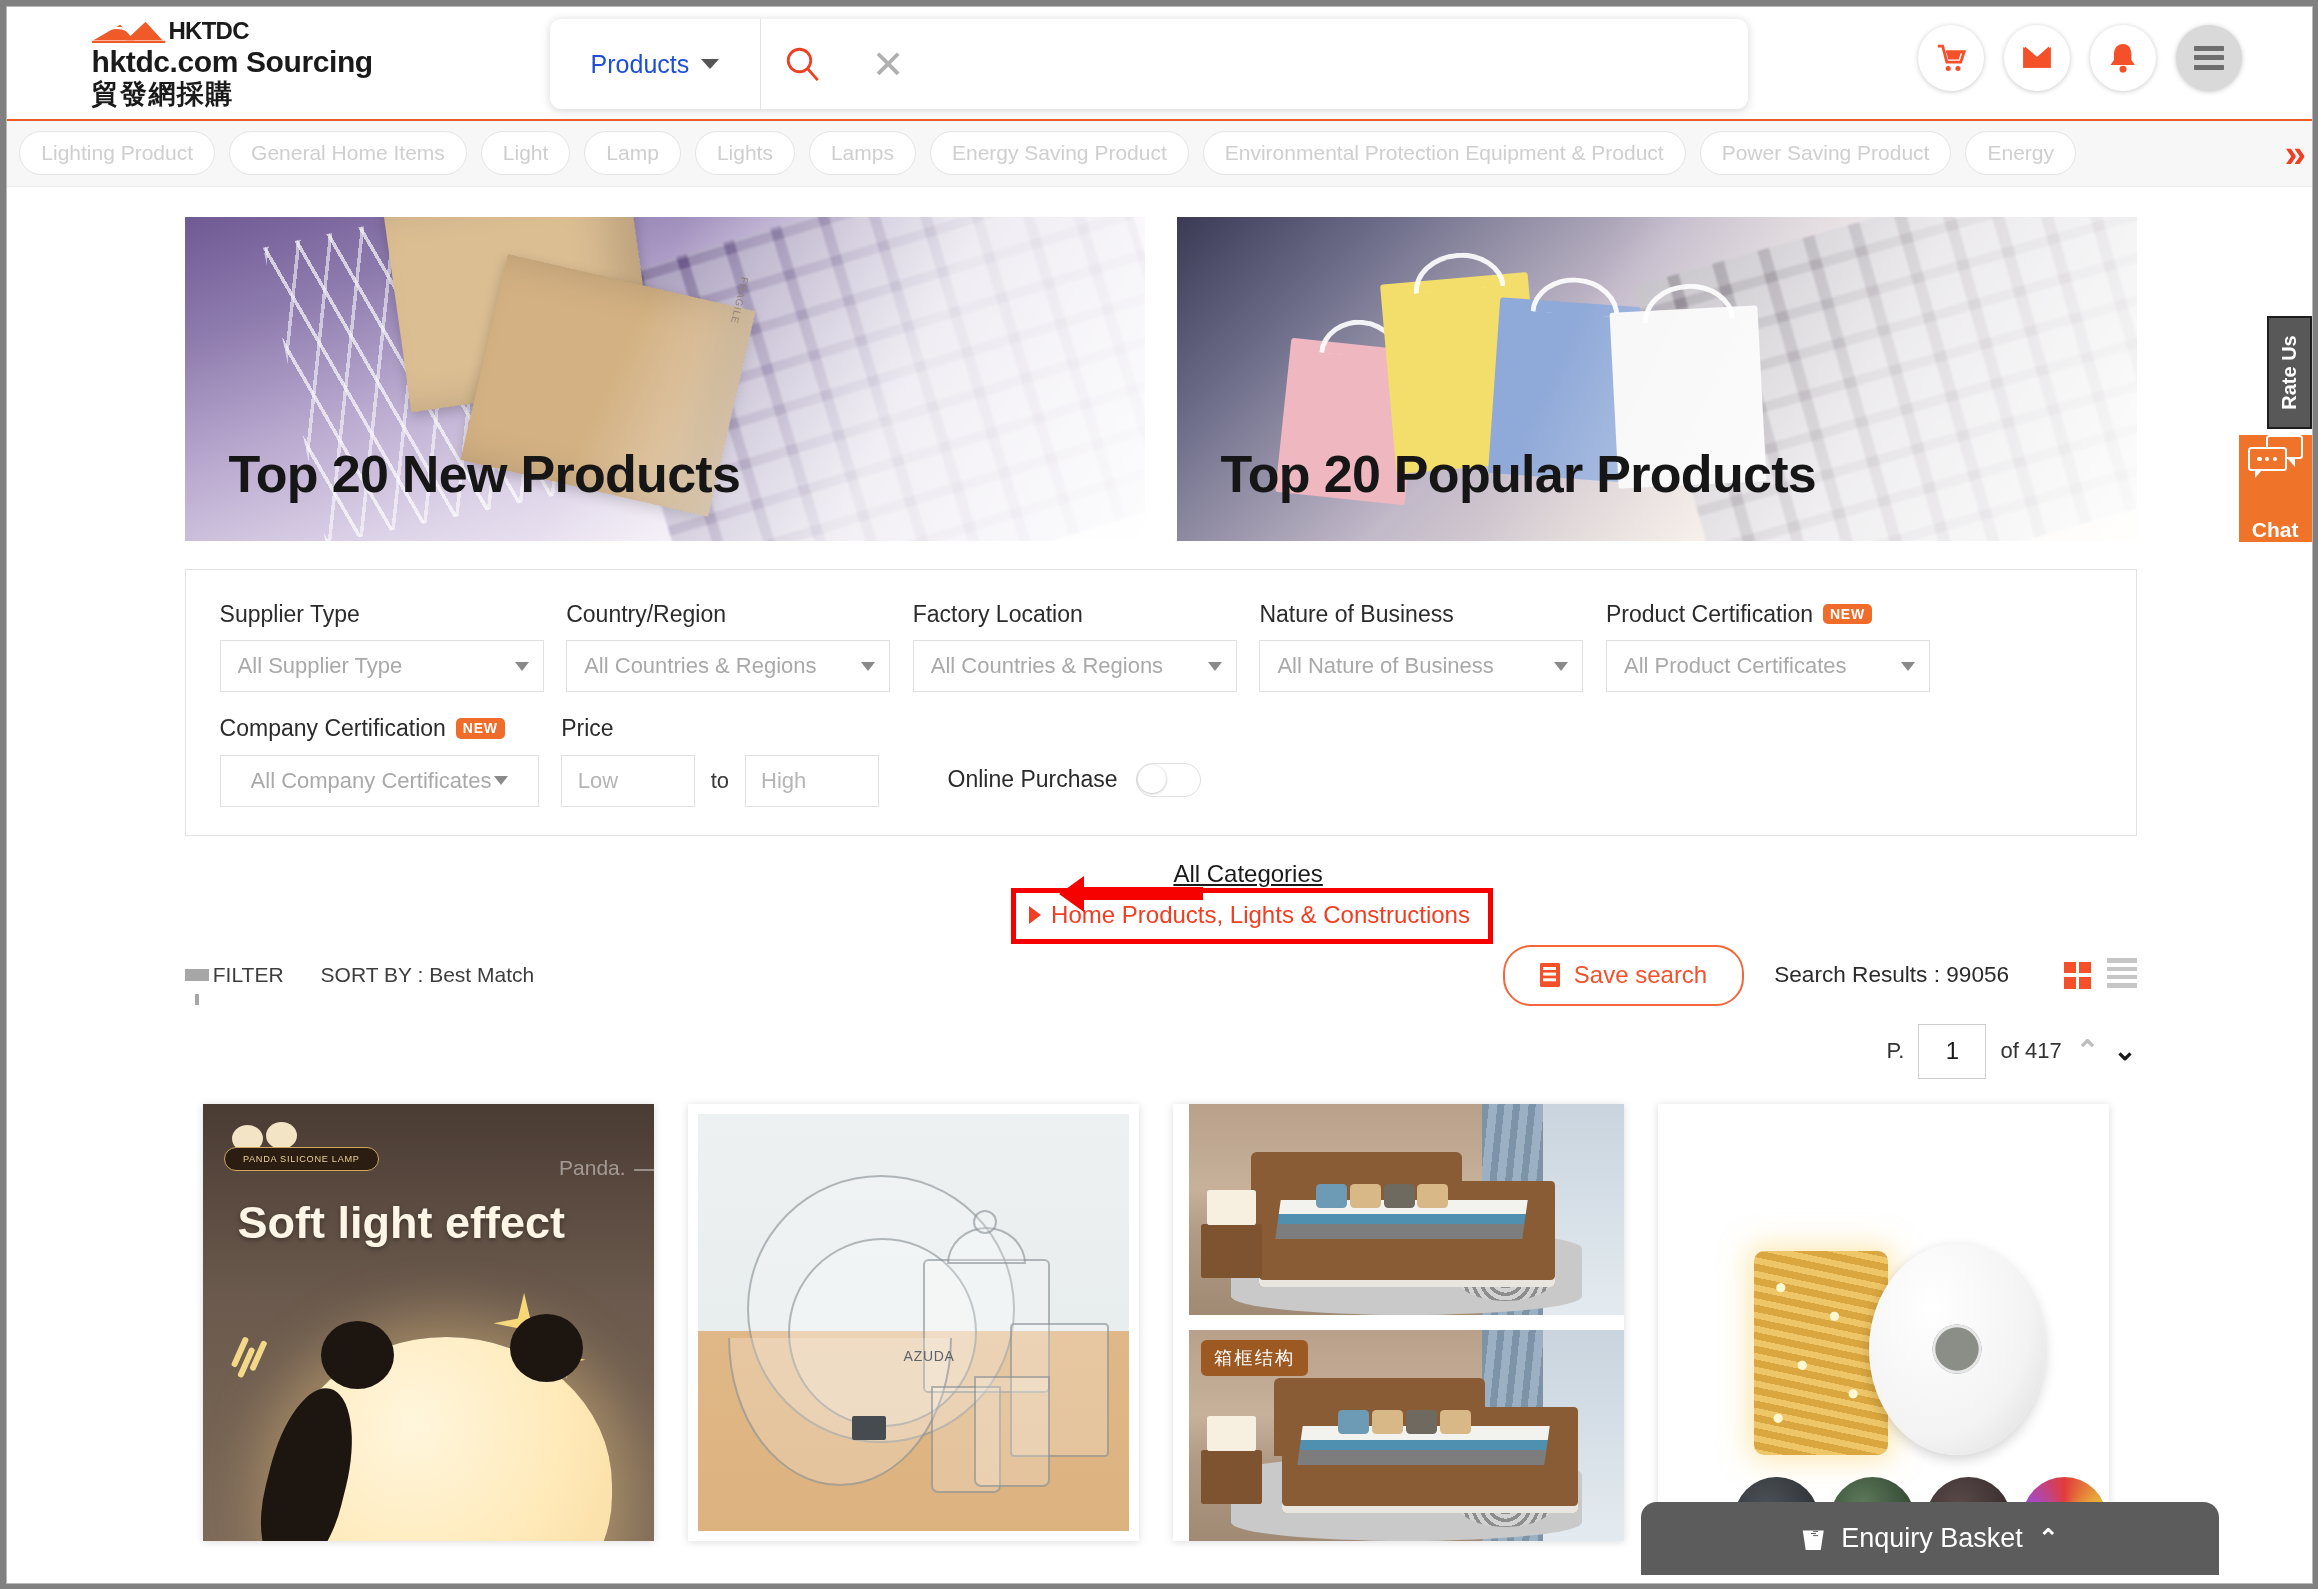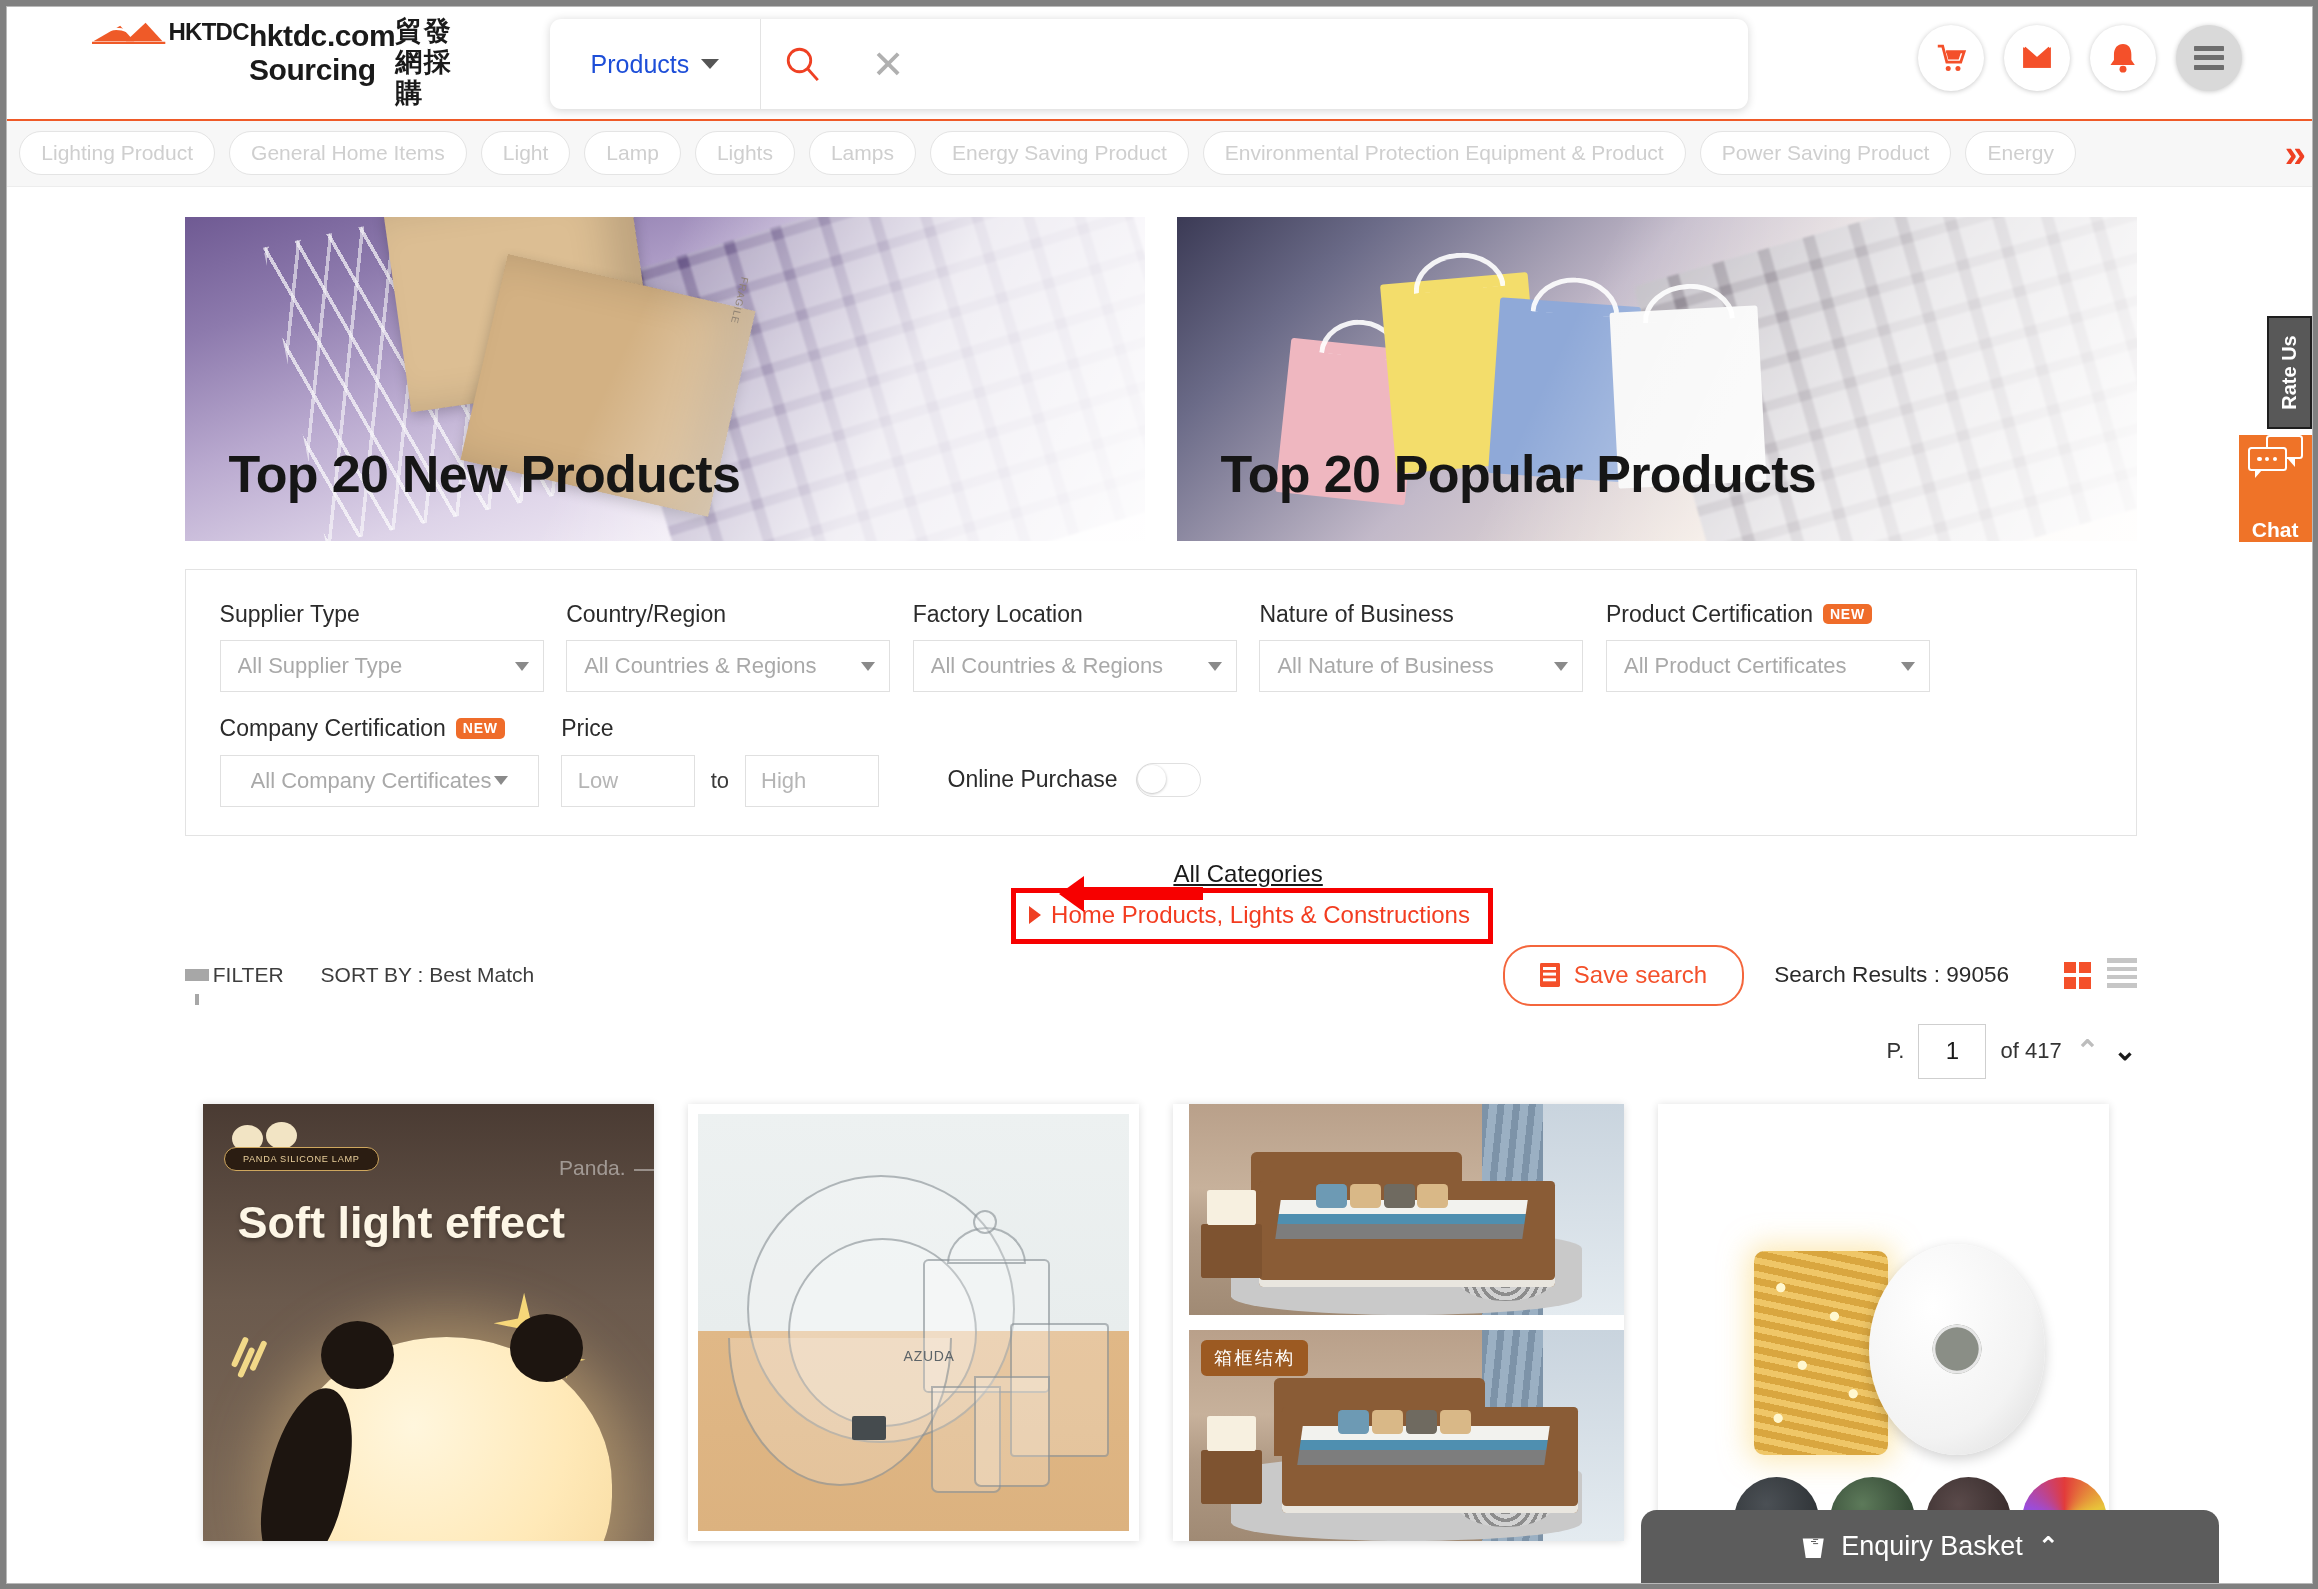--- a/index.html
+++ b/index.html
@@ -24,21 +24,21 @@
     height: 114px;
     background: #ffffff;
     border-bottom: 2.8px solid #ef5a28;
     display: flex;
     align-items: center;
   }
   .logo-block {
     margin-left: 85px;
     width: 366px;
     display: flex;
-    flex-direction: row;
+    flex-direction: column;
     justify-content: flex-start;
   }
   .logo-mark { display: flex; align-items: flex-end; gap: 2.8px; height: 28px; }
   .logo-swoosh { width: 74px; height: 24px; position: relative; }
   .logo-swoosh svg { display:block; }
   .logo-hktdc {
     font-size: 24px; font-weight: bold; letter-spacing: -0.7px;
     color: #1a1a1a; line-height: 24px;
   }
   .logo-title {
@@ -630,21 +630,21 @@
   .chat-bubbles .b2::after {
     content:""; position:absolute; left:5px; bottom:-9.2px;
     border-right:7px solid transparent; border-left:0 solid transparent;
     border-top:8.5px solid #fff;
   }
   .chat-btn span { color:#fff; font-size:21px; font-weight:bold; }
 
   
   .enquiry-basket {
     position: absolute;
-    left: 1634px; bottom: 0;
+    left: 1634px; bottom: 8px;
     width: 578px; height: 73px;
     background: #5c5c5c;
     border-radius: 15.5px 15.5px 0 0;
     display: flex; align-items: center; justify-content: center; gap: 15.5px;
     cursor: pointer;
   }
   .basket-icon {
     width: 25px; height: 24px; position: relative;
     background: #ffffff;
     clip-path: polygon(8% 18%, 92% 18%, 80% 100%, 20% 100%);

